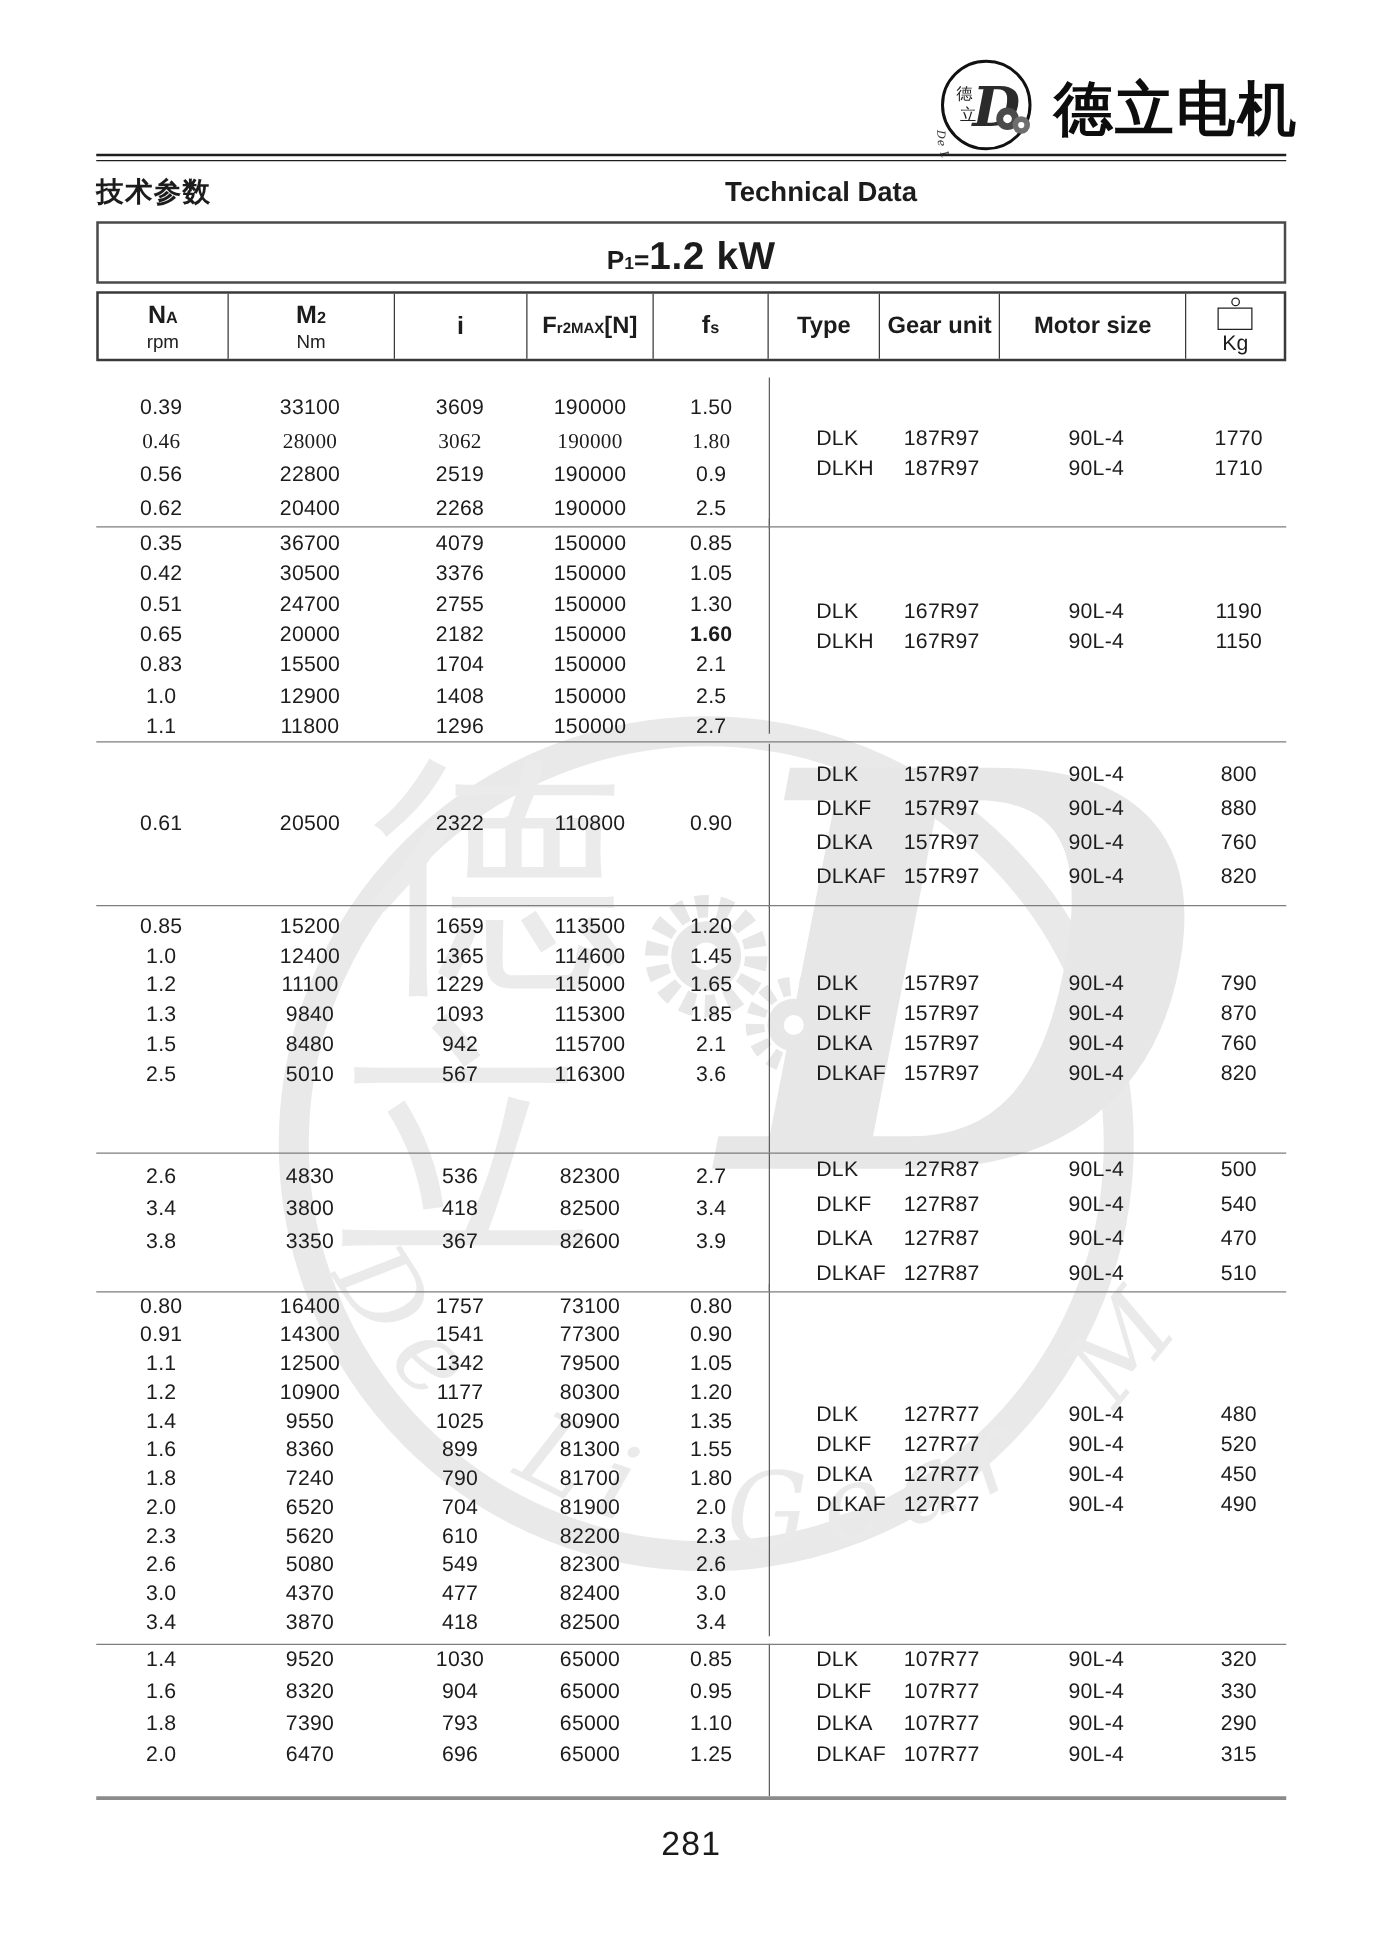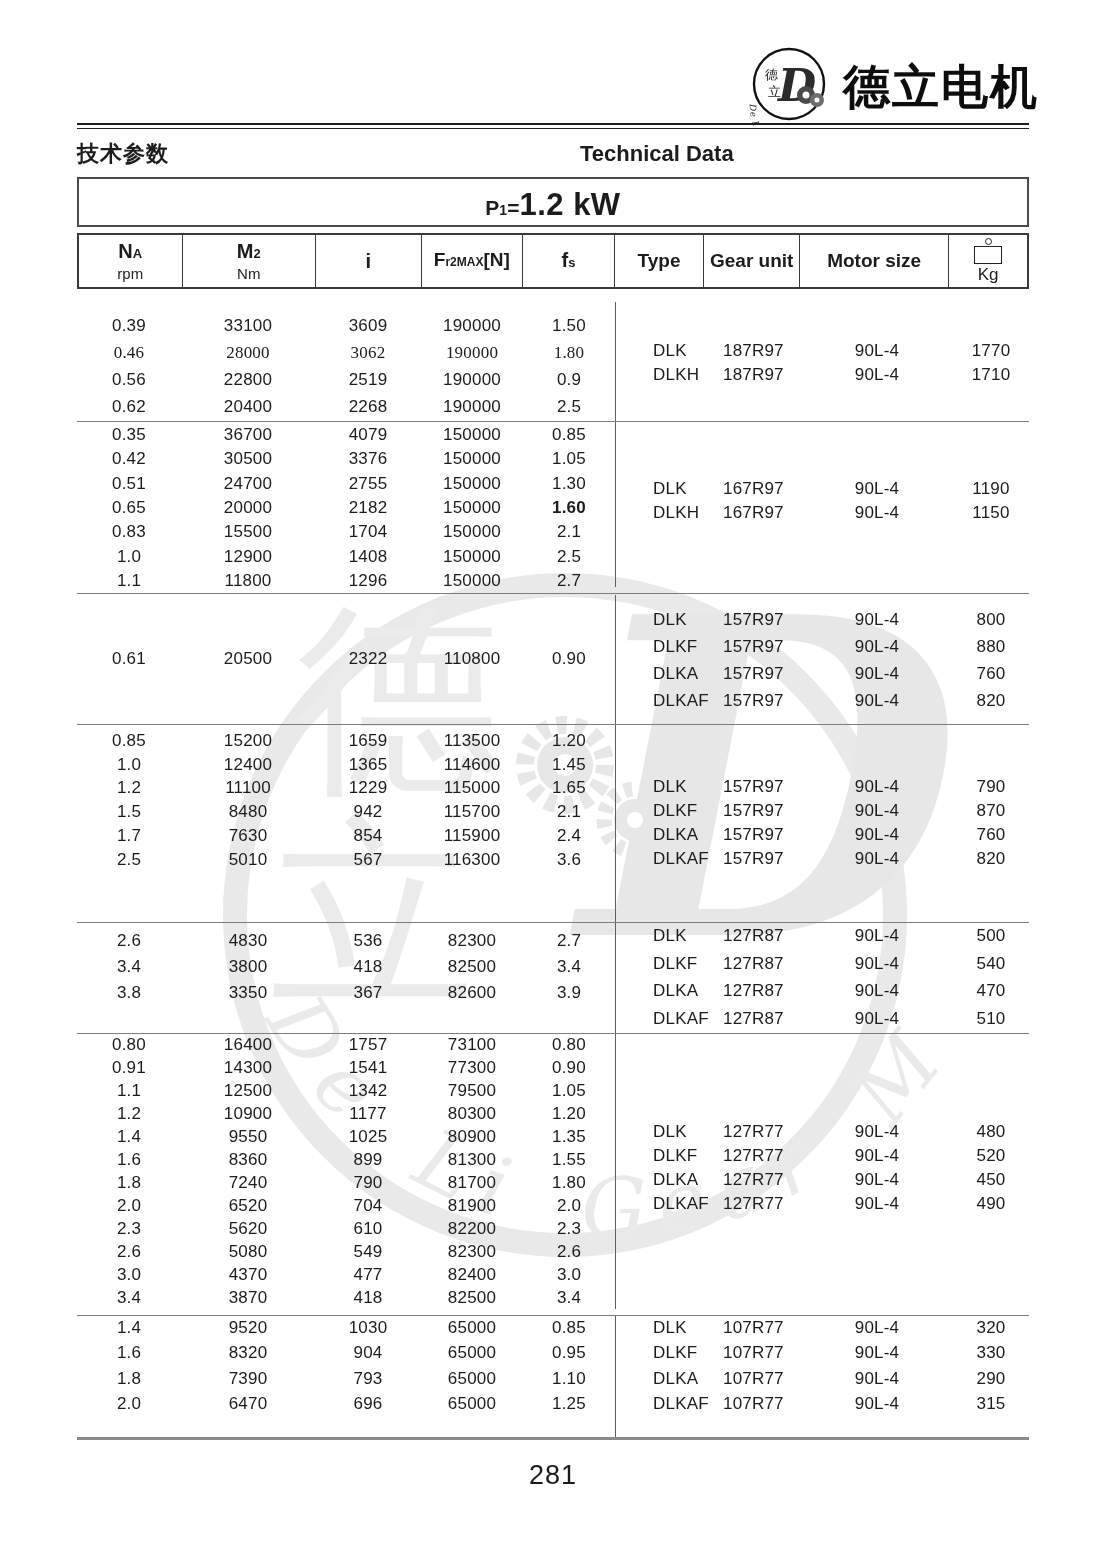--- a/index.html
+++ b/index.html
@@ -321,32 +321,32 @@
           <div class="tcell" style="width: 92px;">1.45</div>
         </div>
         <div class="trow" style="height: 23.8px;">
           <div class="tcell" style="width: 104px;">1.2</div>
           <div class="tcell" style="width: 134px;">11100</div>
           <div class="tcell" style="width: 106px;">1229</div>
           <div class="tcell" style="width: 102px;">115000</div>
           <div class="tcell" style="width: 92px;">1.65</div>
         </div>
         <div class="trow" style="height: 23.8px;">
+          <div class="tcell" style="width: 104px;">1.3</div>
+          <div class="tcell" style="width: 134px;">9840</div>
+          <div class="tcell" style="width: 106px;">1093</div>
+          <div class="tcell" style="width: 102px;">115300</div>
+          <div class="tcell" style="width: 92px;">1.85</div>
+        </div>
+        <div class="trow" style="height: 23.8px;">
           <div class="tcell" style="width: 104px;">1.5</div>
           <div class="tcell" style="width: 134px;">8480</div>
           <div class="tcell" style="width: 106px;">942</div>
           <div class="tcell" style="width: 102px;">115700</div>
           <div class="tcell" style="width: 92px;">2.1</div>
-        </div>
-        <div class="trow" style="height: 23.8px;">
-          <div class="tcell" style="width: 104px;">1.7</div>
-          <div class="tcell" style="width: 134px;">7630</div>
-          <div class="tcell" style="width: 106px;">854</div>
-          <div class="tcell" style="width: 102px;">115900</div>
-          <div class="tcell" style="width: 92px;">2.4</div>
         </div>
         <div class="trow" style="height: 23.8px;">
           <div class="tcell" style="width: 104px;">2.5</div>
           <div class="tcell" style="width: 134px;">5010</div>
           <div class="tcell" style="width: 106px;">567</div>
           <div class="tcell" style="width: 102px;">116300</div>
           <div class="tcell" style="width: 92px;">3.6</div>
         </div>
       </div>
       <div class="block-right" style="justify-content: center;">

